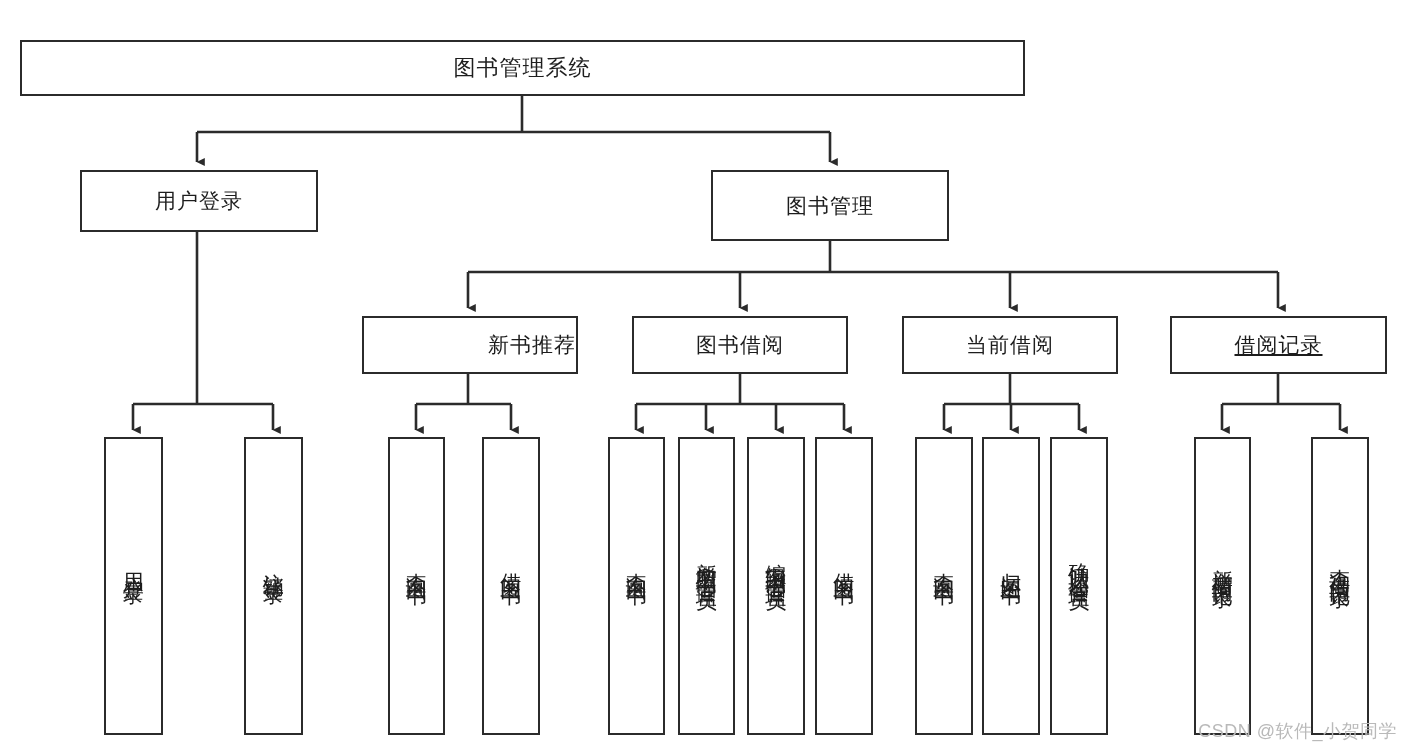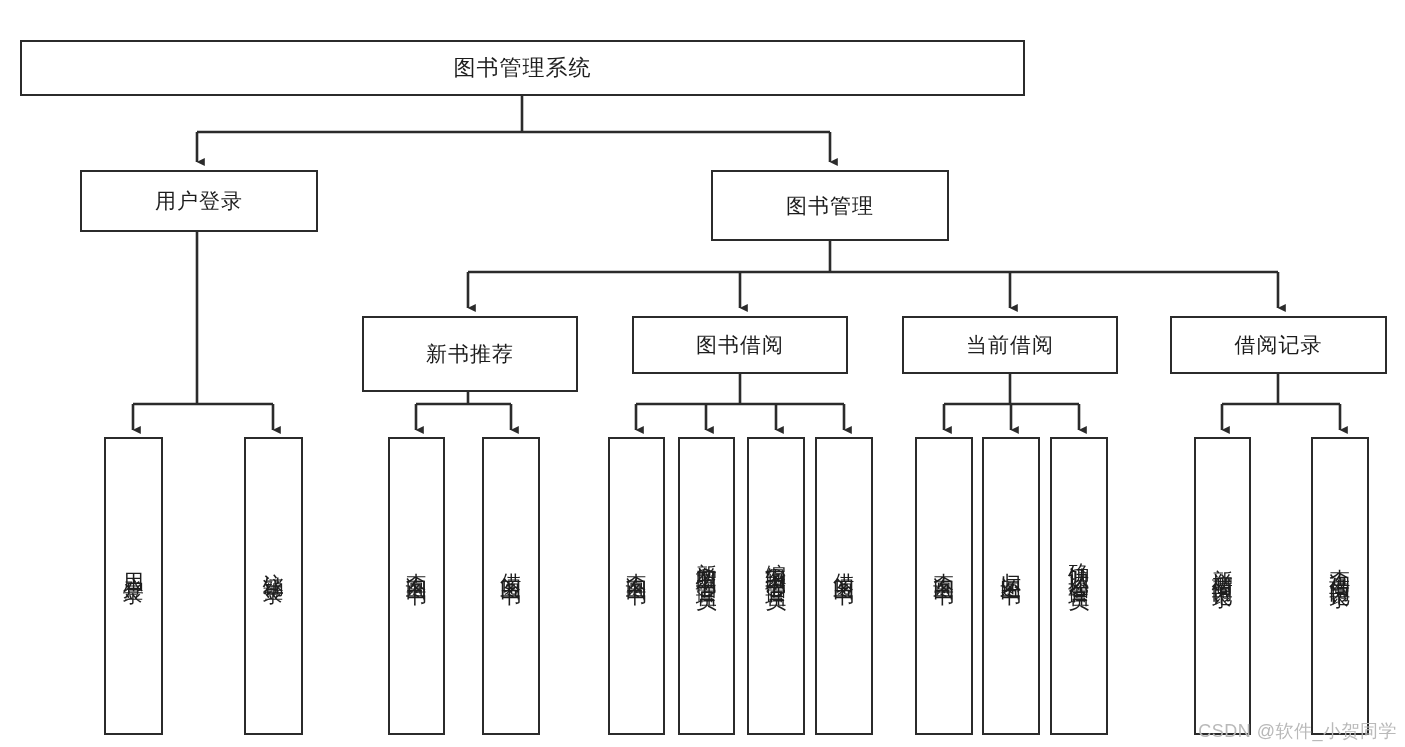--- a/index.html
+++ b/index.html
@@ -112,30 +112,30 @@
     <span>图书管理系统</span>
   </div>
 
   <div class="node h" style="left:80px;top:170px;width:238px;height:62px;">
     <span>用户登录</span>
   </div>
   <div class="node h" style="left:711px;top:170px;width:238px;height:71px;">
     <span>图书管理</span>
   </div>
 
-  <div class="node h" style="left:362px;top:316px;width:216px;height:76px;">
+  <div class="node h" style="left:362px;top:316px;width:216px;height:58px;justify-content:flex-end;">
     <span>新书推荐</span>
   </div>
   <div class="node h" style="left:902px;top:316px;width:216px;height:58px;">
     <span>当前借阅</span>
   </div>
   <div class="node h" style="left:632px;top:316px;width:216px;height:58px;">
     <span>图书借阅</span>
   </div>
-  <div class="node h" style="left:1170px;top:316px;width:217px;height:58px;">
+  <div class="node h" style="left:1170px;top:316px;width:217px;height:58px;text-decoration:underline;">
     <span>借阅记录</span>
   </div>
 
   <div class="node v mid" style="left:104px;top:437px;width:59px;height:298px;">
     <span class="vtext" style="margin-top: 117px;">用户登录</span>
   </div>
   <div class="node v mid" style="left:244px;top:437px;width:59px;height:298px;">
     <span class="vtext" style="margin-top: 117px;">注销登录</span>
   </div>
 

